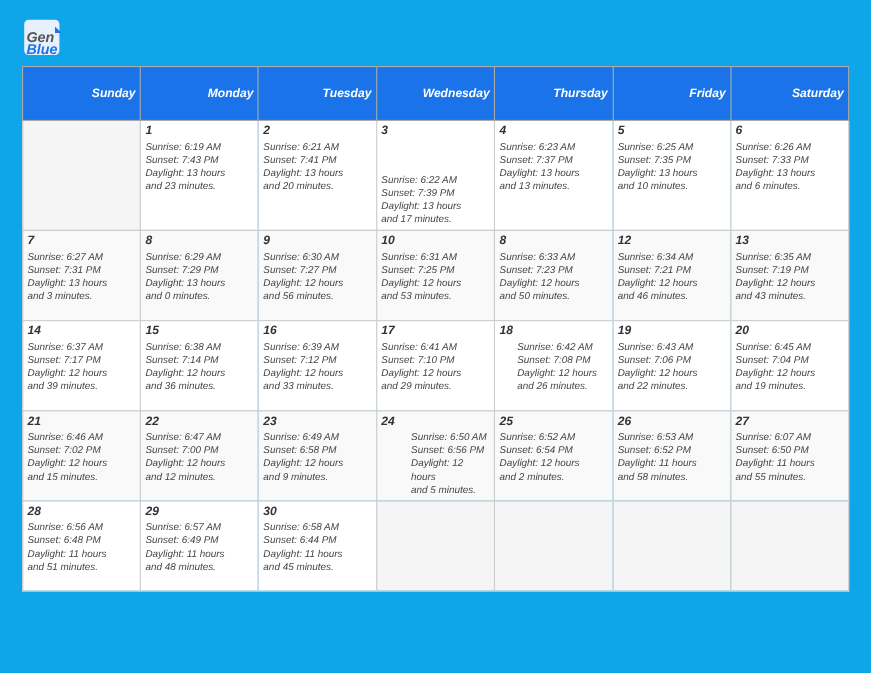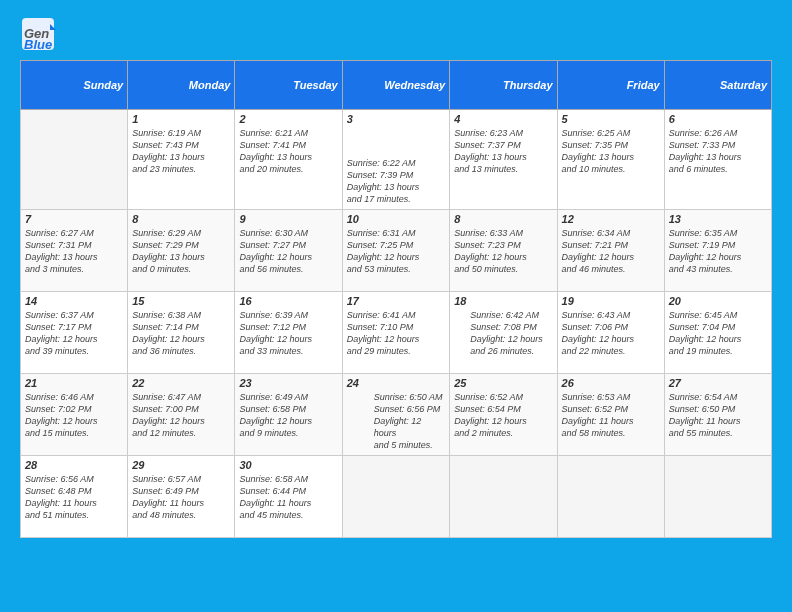--- a/index.html
+++ b/index.html
@@ -304,21 +304,21 @@
           </td>
           <td>
             <span class="day-num">26</span>
             <div class="day-info" style="white-space: pre-line;">Sunrise: 6:53 AM
 Sunset: 6:52 PM
 Daylight: 11 hours
 and 58 minutes.</div>
           </td>
           <td>
             <span class="day-num">27</span>
-            <div class="day-info" style="white-space: pre-line;">Sunrise: 6:54 AM
+            <div class="day-info" style="white-space: pre-line;">Sunrise: 6:07 AM
 Sunset: 6:50 PM
 Daylight: 11 hours
 and 55 minutes.</div>
           </td>
         </tr>
         <tr>
           <td>
             <span class="day-num">28</span>
             <div class="day-info" style="white-space: pre-line;">Sunrise: 6:56 AM
 Sunset: 6:48 PM

